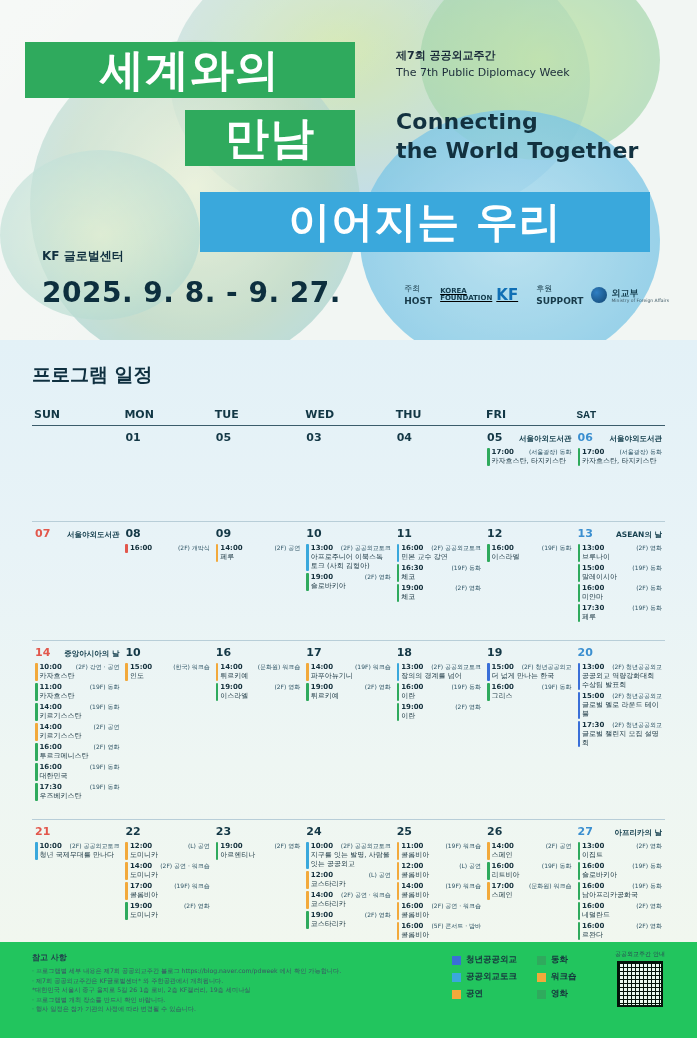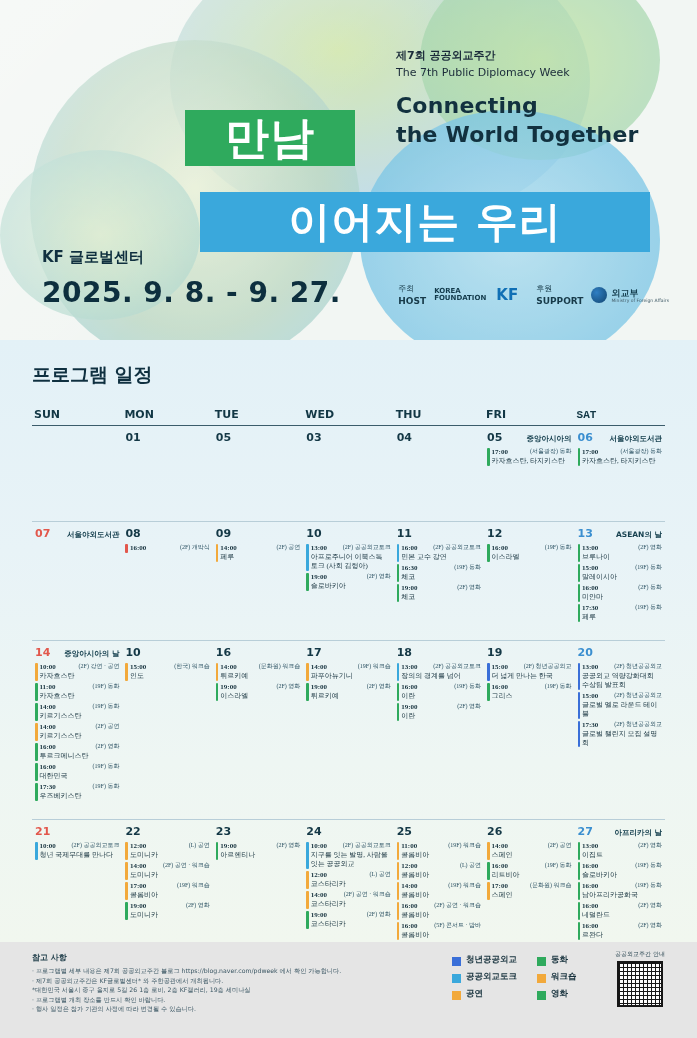--- a/index.html
+++ b/index.html
@@ -47,39 +47,39 @@
   }
   .kr-title.big { font-size: 44px; }
 
   .ko-head {
     position: absolute; left: 396px; top: 48px;
     font-size: 11px; color: #1b2b3a; font-weight: bold; line-height: 1.5;
   }
   .ko-head .en { font-weight: normal; }
 
   .en-title {
-    position: absolute; left: 396px; top: 92px;
+    position: absolute; left: 396px; top: 108px;
     font-size: 22px; color: #12313f; font-weight: bold; line-height: 1.3;
     letter-spacing: .2px;
   }
 
   .kf-center {
     position: absolute; left: 42px; top: 248px;
-    font-size: 15px; font-weight: bold; color: #10303f;
+    font-size: 12px; font-weight: bold; color: #10303f;
   }
   .dates {
     position: absolute; left: 42px; top: 276px;
     font-size: 28px; font-weight: bold; color: #0d2f3e; letter-spacing: .5px;
   }
 
   .orgs { position: absolute; right: 28px; top: 284px; display: flex; align-items: center; gap: 18px; }
   .org-block { display: flex; align-items: center; gap: 8px; }
   .org-lbl { font-size: 8px; line-height: 1.35; color: #173a49; text-align: left; }
   .org-lbl b { display: block; font-size: 9px; }
-  .kf-logo { display: flex; align-items: center; gap: 10px; }
+  .kf-logo { display: flex; align-items: center; gap: 4px; text-decoration: underline; }
   .kf-logo .kf-txt { font-size: 7px; font-weight: bold; color: #123a4b; line-height: 1.1; }
   .kf-logo .kf-mark { font-size: 15px; font-weight: bold; color: #0f6fb5; }
   .mofa { display: flex; align-items: center; gap: 4px; }
   .mofa-mark { width: 16px; height: 16px; border-radius: 50%;
                background: radial-gradient(circle at 35% 35%, #2f7fc4, #12456f); }
   .mofa-txt { font-size: 9px; font-weight: bold; color: #123a4b; line-height: 1.2; }
   .mofa-sub { font-size: 4.5px; color: #46606c; }
 
   
   .cal-area {
@@ -102,37 +102,37 @@
     padding: 5px 3px 16px 3px;
   }
   .daynum { font-size: 11px; font-weight: bold; color: #143846; }
   .daynum.sun { color: #e2574c; }
   .daynum.sat { color: #3b8fd0; }
   .dayhead { display: flex; justify-content: space-between; align-items: baseline; gap: 3px; }
   .dayname { font-size: 7.5px; color: #16404f; font-weight: bold; text-align: right; line-height: 1.2; }
   .events { margin-top: 4px; }
   .ev { display: flex; align-items: flex-start; gap: 2px; margin-bottom: 2px; line-height: 1.25; }
   .ev-bar { width: 2.5px; min-height: 9px; align-self: stretch; flex: 0 0 2.5px; border-radius: 1px; }
-  .ev-body { flex: 1 1 auto; min-width: 0; font-family: Liberation Serif, serif; }
+  .ev-body { flex: 1 1 auto; min-width: 0; }
   .ev-top { display: flex; justify-content: space-between; gap: 2px; }
   .ev-time { font-size: 7px; color: #14303c; font-weight: bold; }
   .ev-tag  { font-size: 6px; color: #2c5263; text-align: right; white-space: nowrap; }
   .ev-name { font-size: 7px; color: #14303c; margin-top: 0.5px; }
 
   
   .footer {
     position: absolute; top: 942px; left: 0; width: 697px; height: 96px;
-    background: #e5e5e5; padding: 10px 32px 0 32px;
+    background: #22c55e; padding: 10px 32px 0 32px;
   }
   .notes-title { font-size: 8px; font-weight: bold; color: #22404c; margin-bottom: 3px; }
   .note { font-size: 6.2px; color: #3a5663; line-height: 1.55; }
 
   .legend { position: absolute; left: 452px; top: 12px; display: grid;
             grid-template-columns: auto auto; column-gap: 20px; row-gap: 5px; }
-  .lg-item { display: flex; align-items: flex-end; gap: 5px; }
+  .lg-item { display: flex; align-items: center; gap: 5px; }
   .lg-sw { width: 9px; height: 9px; }
   .lg-txt { font-size: 8.5px; color: #17323d; font-weight: bold; }
 
   .qr-wrap { position: absolute; right: 32px; top: 8px; text-align: center; }
   .qr-label { font-size: 6px; color: #2a4652; margin-bottom: 2px; }
   .qr {
     width: 46px; height: 46px; margin: 0 auto;
     background-image:
       linear-gradient(90deg, #000 1px, transparent 1px),
       linear-gradient(#000 1px, transparent 1px);
@@ -148,20 +148,23 @@
 <div class="poster">
 
   <div class="hero">
     <div class="blob b1"></div>
     <div class="blob b2"></div>
     <div class="blob b4"></div>
     <div class="blob b3"></div>
     <div class="blob b5"></div>
     <div class="hero-sheen"></div>
 
+    <div class="band band-green band1">
+      <div class="kr-title big">세계와의</div>
+    </div>
     <div class="band band-blue band3">
       <div class="kr-title">이어지는 우리</div>
     </div>
     <div class="band band-green band2">
       <div class="kr-title big">만남</div>
     </div>
 
     <div class="ko-head">
       <div>제7회 공공외교주간</div>
       <div class="en">The 7th Public Diplomacy Week</div>
@@ -247,21 +250,21 @@
             </td>
             <td>
               <div class="dayhead">
                 <div class="daynum">04</div>
               </div>
               <div class="events"></div>
             </td>
             <td>
               <div class="dayhead">
                 <div class="daynum">05</div>
-                <div class="dayname">중앙아시아의</div>
+                <div class="dayname">서울아외도서관</div>
               </div>
               <div class="events">
                 <div class="ev">
                   <div class="ev-bar" style="background: rgb(47, 170, 93);"></div>
                   <div class="ev-body">
                     <div class="ev-top">
                       <span class="ev-time">17:00</span>
                       <span class="ev-tag">(서울광장) 동화</span>
                     </div>
                     <div class="ev-name">카자흐스탄, 타지키스탄</div>

